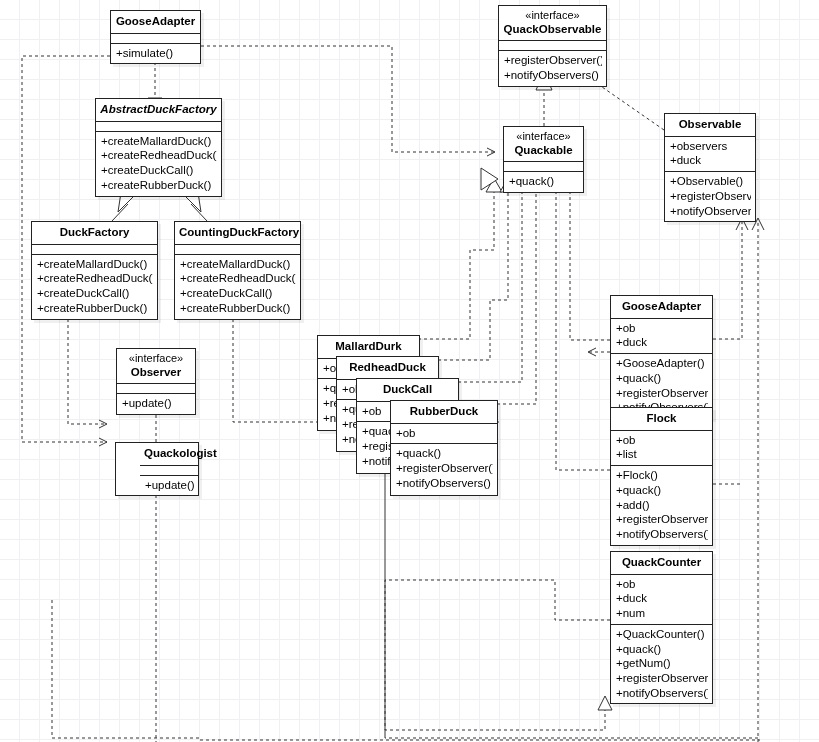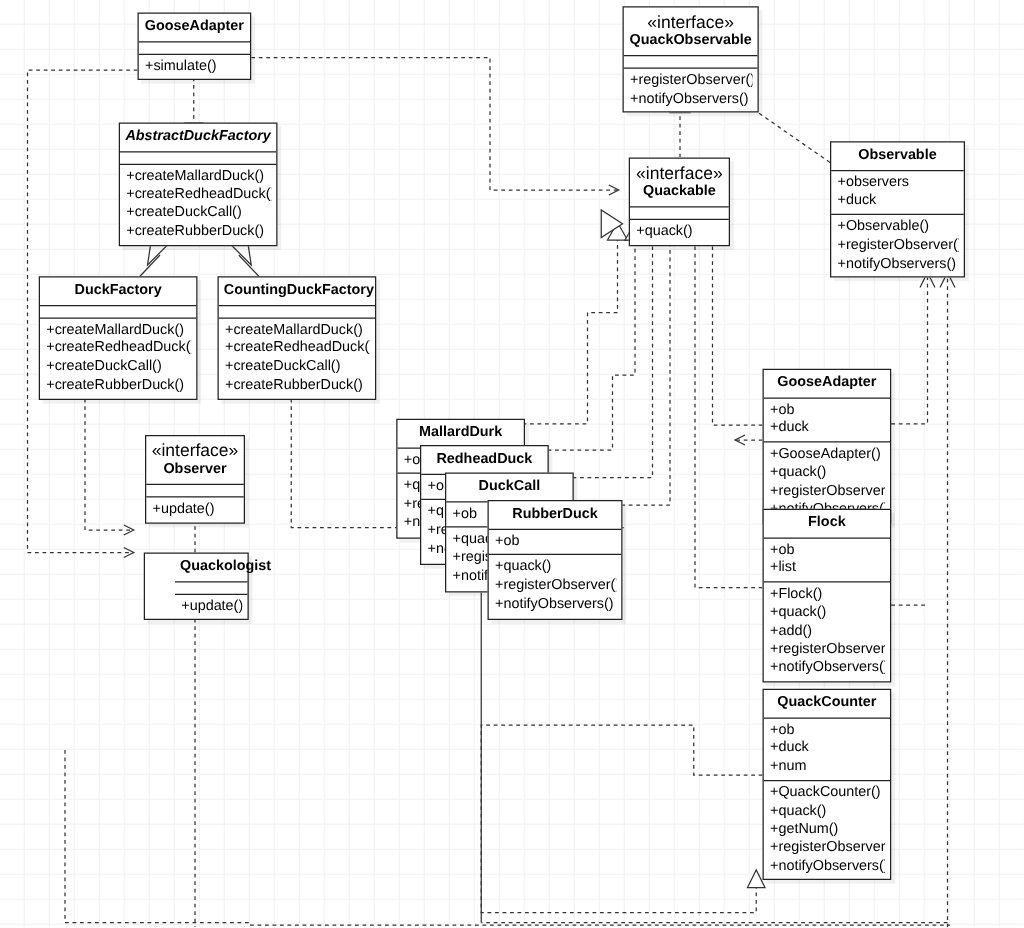--- a/index.html
+++ b/index.html
@@ -32,21 +32,21 @@
   }
   .cls .hdr{
     text-align:center;
     font-weight:bold;
     padding:3px 4px 4px 4px;
     white-space:nowrap;
   }
   .cls .hdr .stereo{
     display:block;
     font-weight:normal;
-    font-size:14px;
+    font-size:11px;
     line-height:1.15;
   }
   .cls .hdr.italic{font-style:italic;}
   .cls .sect{
     border-top:1px solid #222222;
     padding:2px 4px 3px 5px;
   }
   .cls .sect.empty{padding:0;height:9px;}
   .cls .sect div{white-space:nowrap;overflow:hidden;}
 </style>
@@ -246,21 +246,21 @@
         <div>+notifyObservers()</div>
       </div>
     </div>
     <div class="cls" style="left: 503px; top: 126px; width: 81px; min-height: 52px; z-index: 17;">
       <div class="hdr"><span class="stereo">«interface»</span><span>Quackable</span></div>
       <div class="sect empty"></div>
       <div class="sect">
         <div>+quack()</div>
       </div>
     </div>
-    <div class="cls" style="left: 664px; top: 113px; width: 108px; min-height: 101px; z-index: 18;">
+    <div class="cls" style="left: 664px; top: 113px; width: 92px; min-height: 101px; z-index: 18;">
       <div class="hdr"><span>Observable</span></div>
       <div class="sect">
         <div>+observers</div>
         <div>+duck</div>
       </div>
       <div class="sect">
         <div>+Observable()</div>
         <div>+registerObserver()</div>
         <div>+notifyObservers()</div>
       </div>

